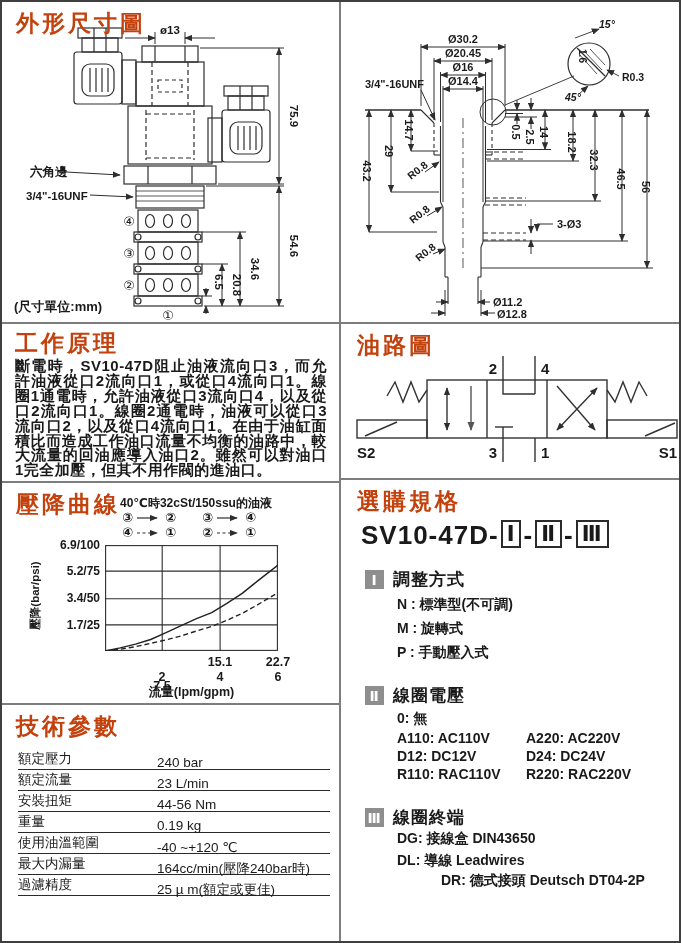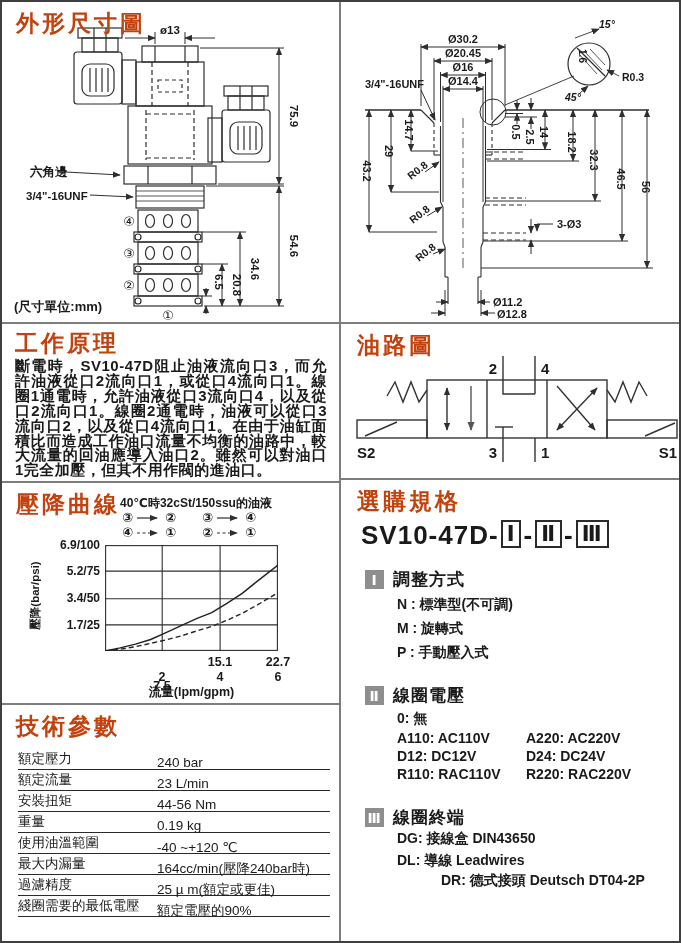--- a/index.html
+++ b/index.html
@@ -487,19 +487,15 @@
         <span class="spec-value">-40 ~+120 ℃</span>
       </div>
       <div class="spec-row">
         <span class="spec-label">最大内漏量</span>
         <span class="spec-value">164cc/min(壓降240bar時)</span>
       </div>
       <div class="spec-row">
         <span class="spec-label">過濾精度</span>
         <span class="spec-value">25 µ m(額定或更佳)</span>
       </div>
-      <div class="spec-row">
-        <span class="spec-label">綫圈需要的最低電壓</span>
-        <span class="spec-value">額定電壓的90%</span>
-      </div>
     </div>
   </div>
 </div>
 
 </body></html>

